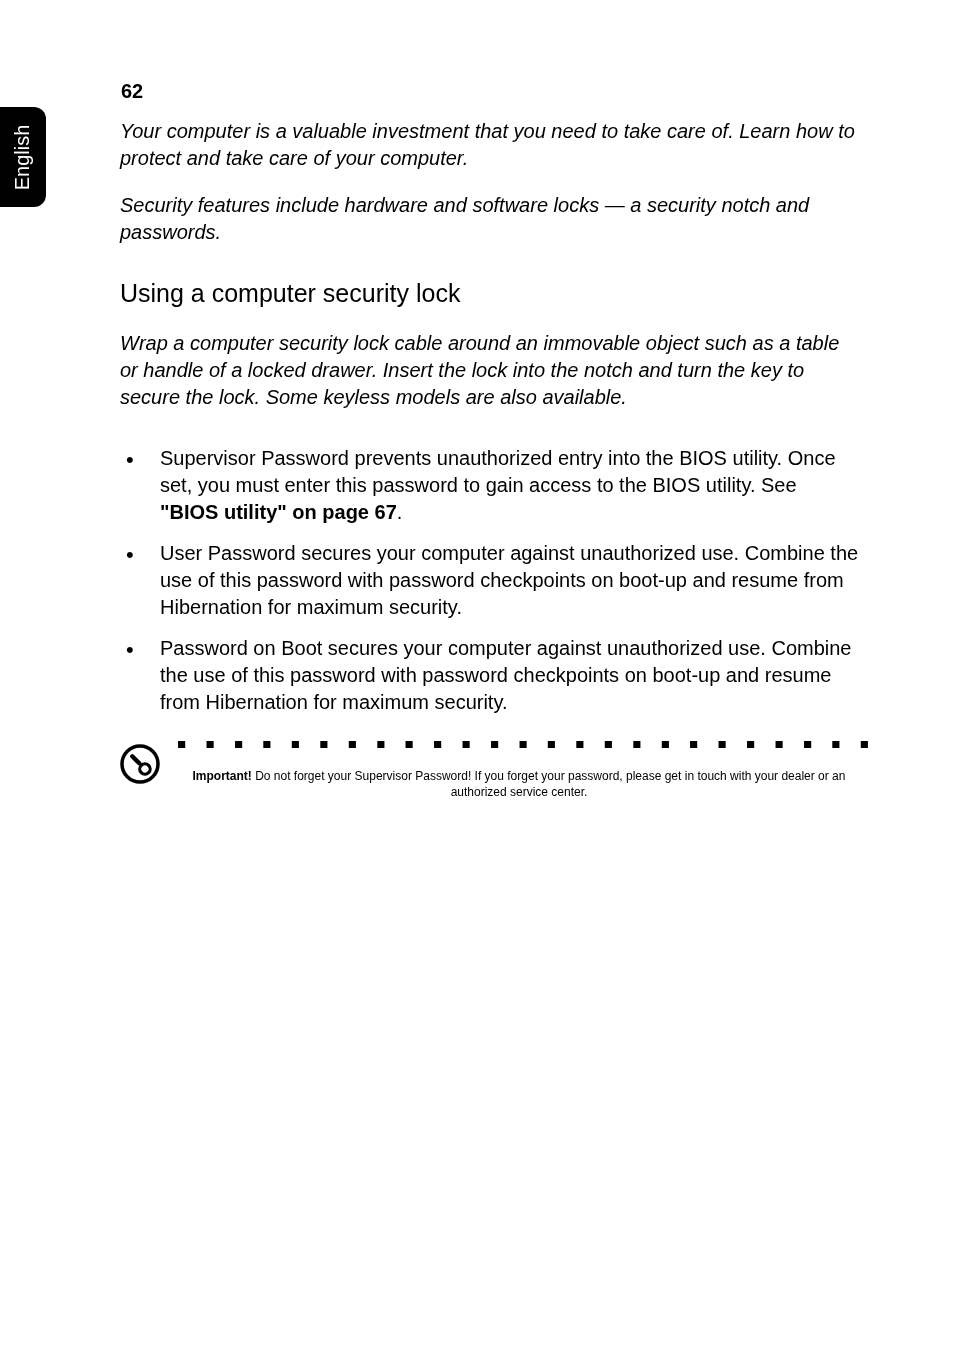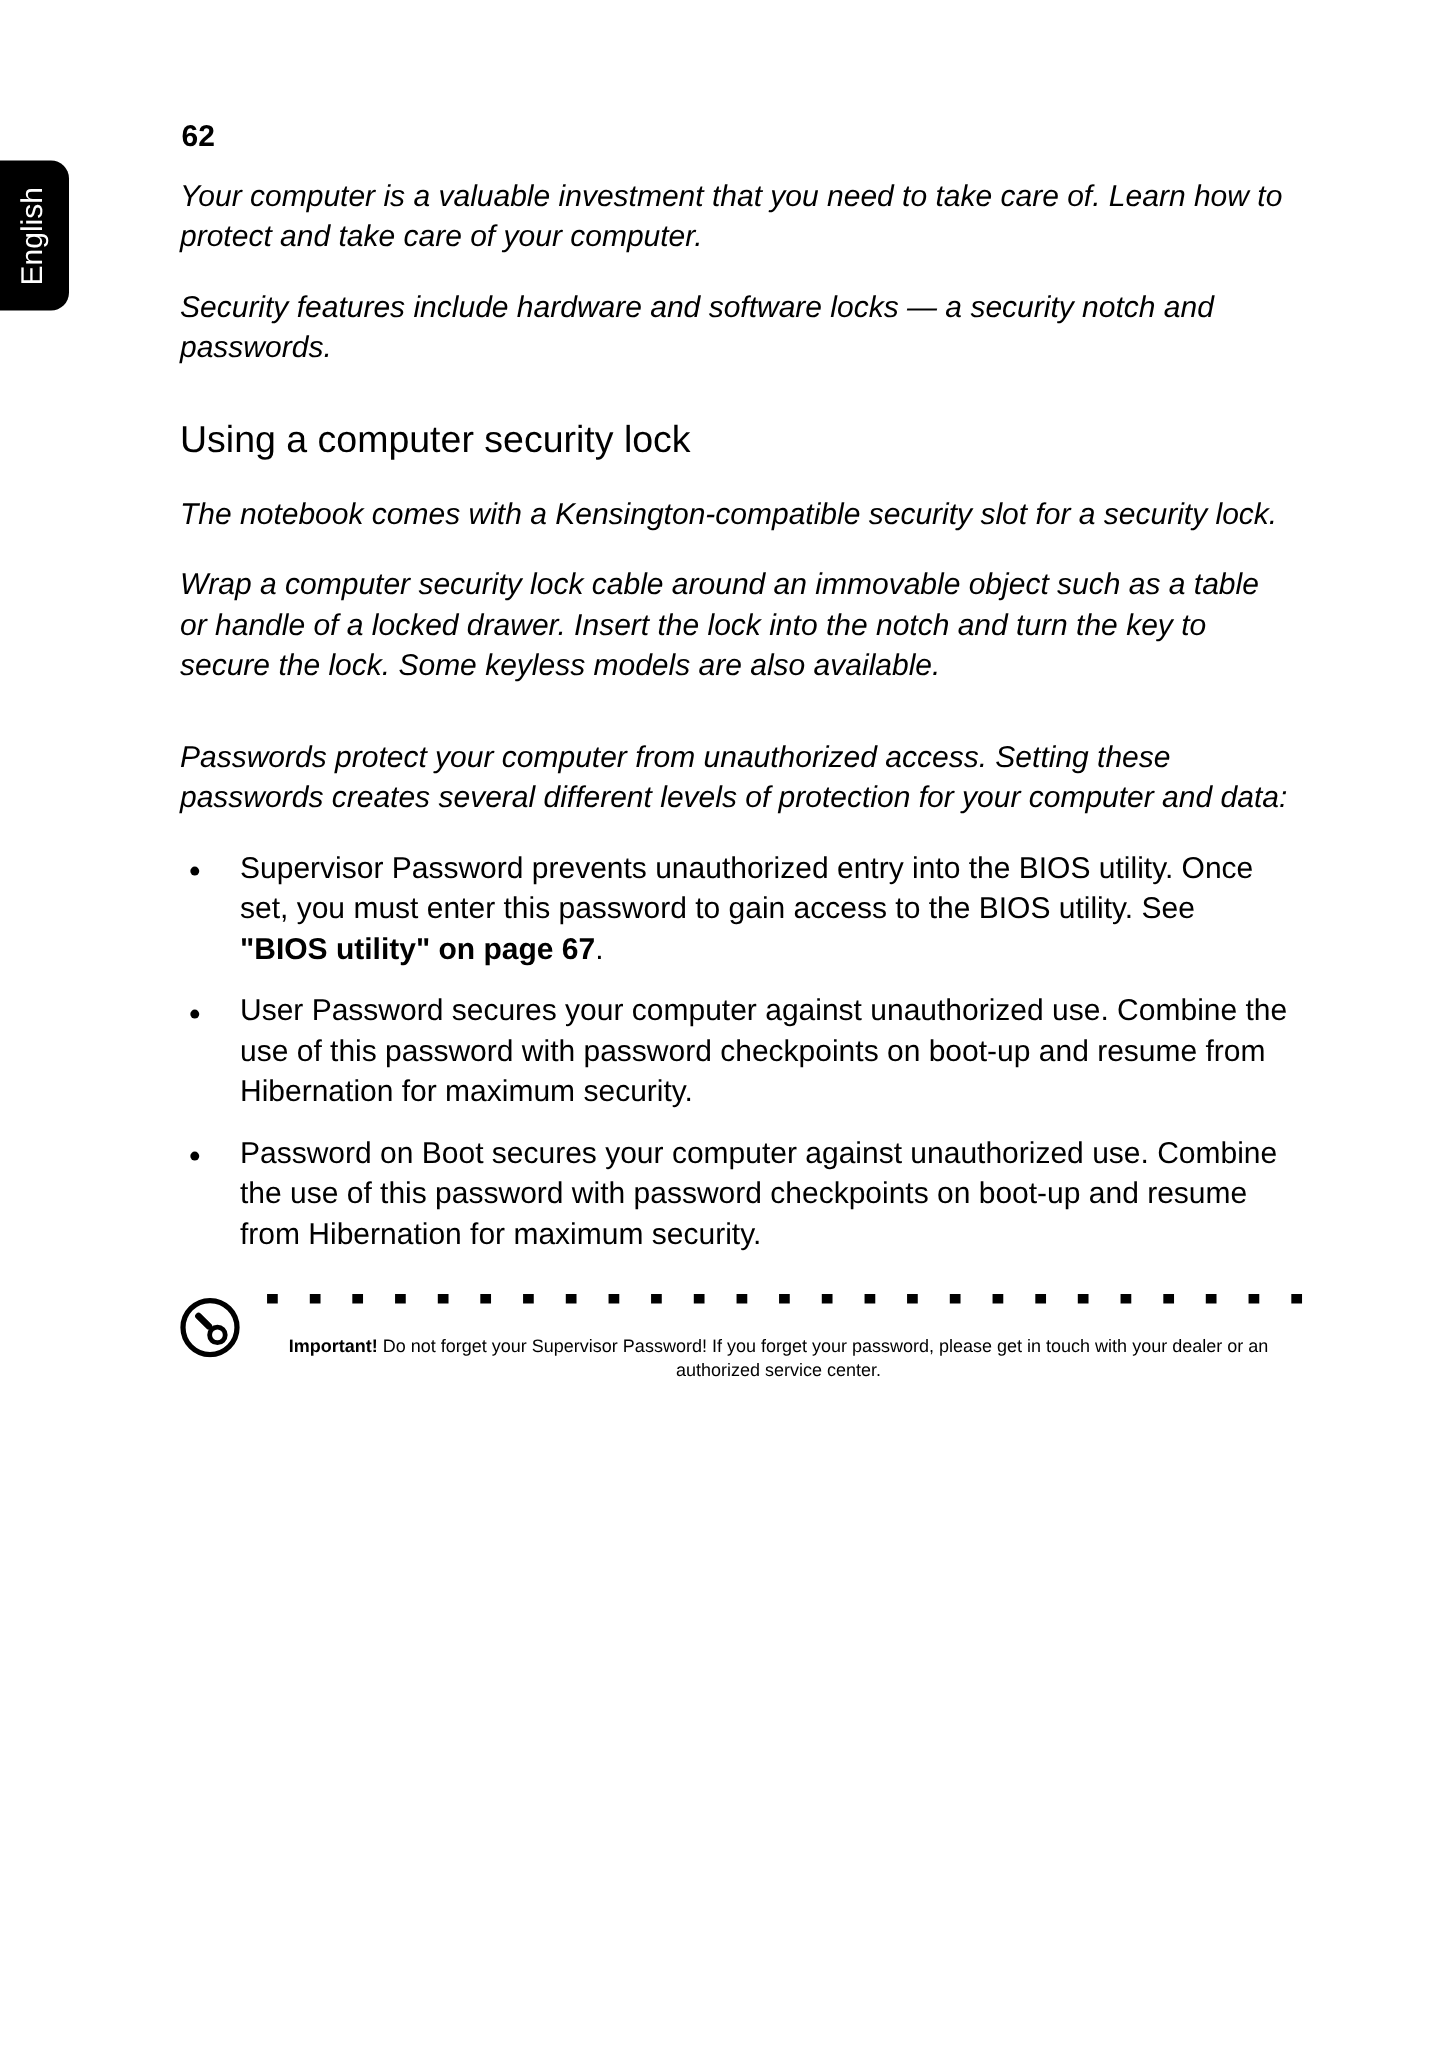--- a/index.html
+++ b/index.html
@@ -132,24 +132,22 @@
 
   <div class="page-number">62</div>
 
   <div class="content">
 
 
     <p class="para">Your computer is a valuable investment that you need to take care of. Learn how to protect and take care of your computer.</p>
     <p class="para para-gap">Security features include hardware and software locks — a security notch and passwords.</p>
 
     <h2 class="section">Using a computer security lock</h2>
-    <p class="para">The notebook comes with a Kensington-compatible security slot for a security lock.</p>
     <p class="para para-gap">Wrap a computer security lock cable around an immovable object such as a table or handle of a locked drawer. Insert the lock into the notch and turn the key to secure the lock. Some keyless models are also available.</p>
 
-    <p class="para">Passwords protect your computer from unauthorized access. Setting these passwords creates several different levels of protection for your computer and data:</p>
 
     <ul class="bullets">
       <li>
         <span>Supervisor Password prevents unauthorized entry into the BIOS utility. Once set, you must enter this password to gain access to the BIOS utility. See </span><span class="bold">"BIOS utility" on page 67</span><span>.</span>
       </li>
       <li>
         <span>User Password secures your computer against unauthorized use. Combine the use of this password with password checkpoints on boot-up and resume from Hibernation for maximum security.</span>
       </li>
       <li>
         <span>Password on Boot secures your computer against unauthorized use. Combine the use of this password with password checkpoints on boot-up and resume from Hibernation for maximum security.</span>

